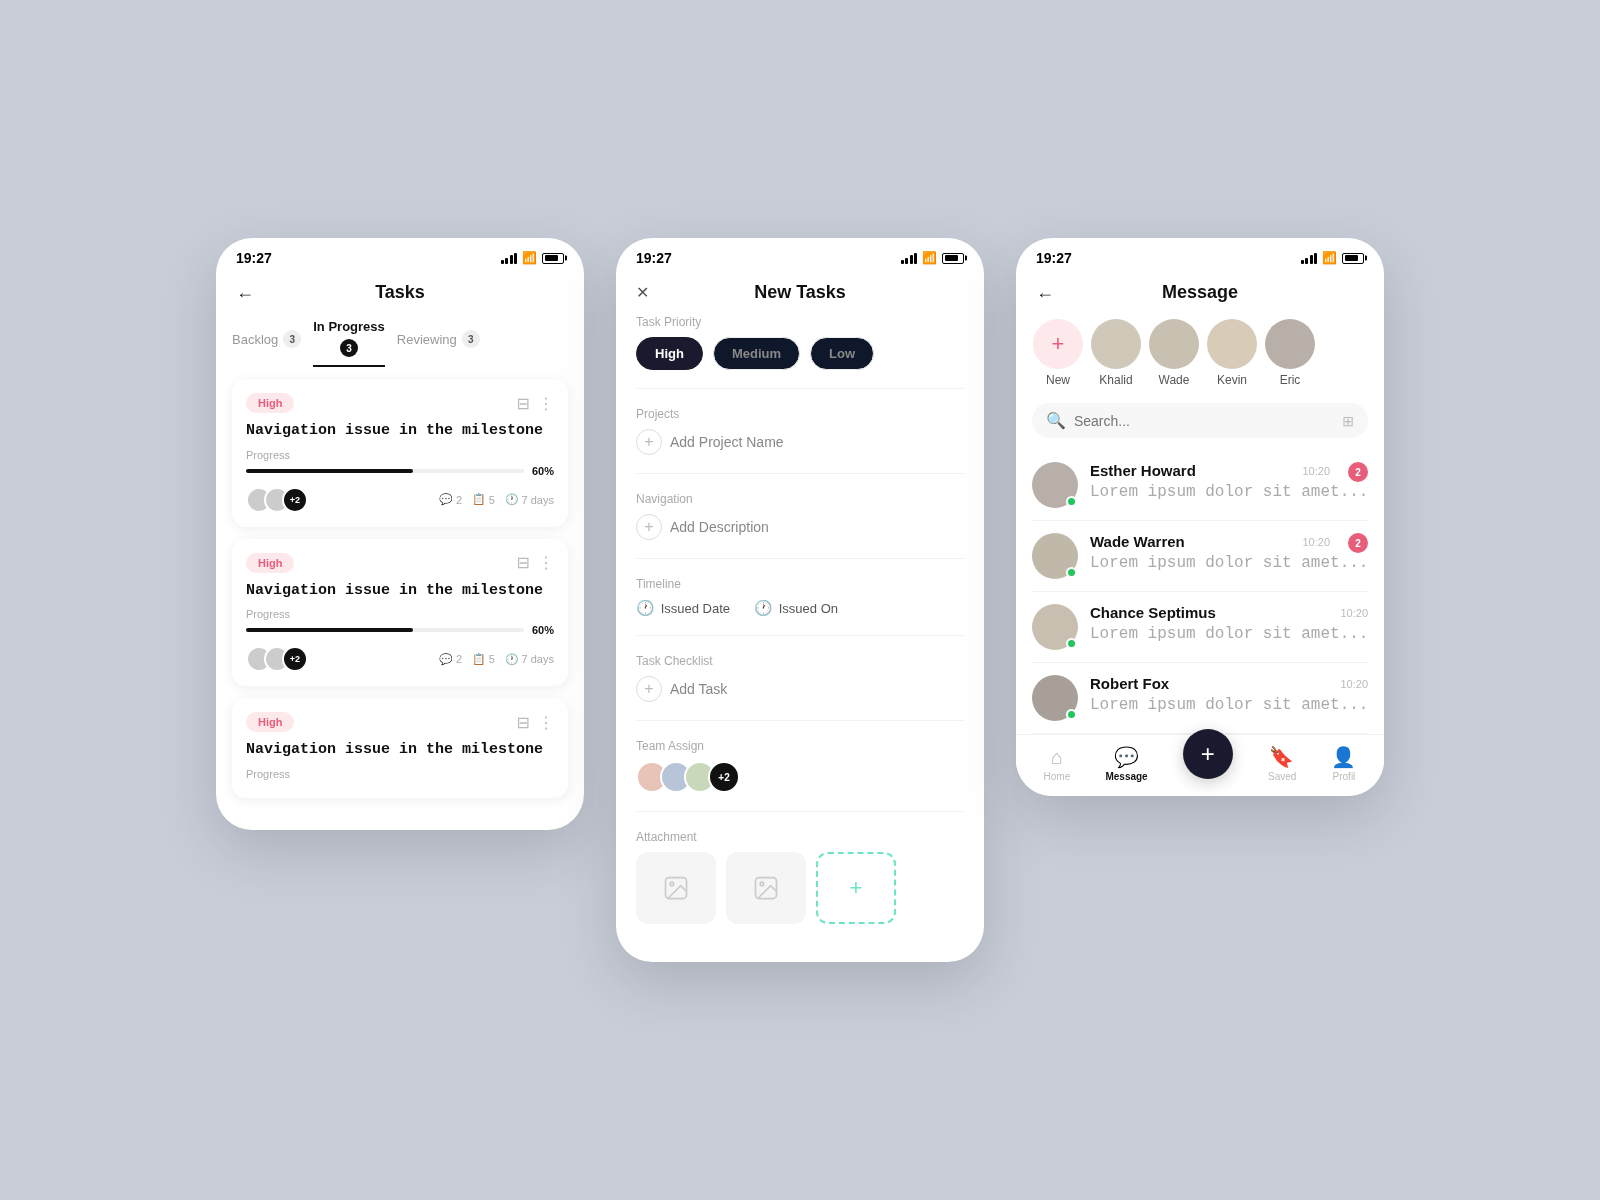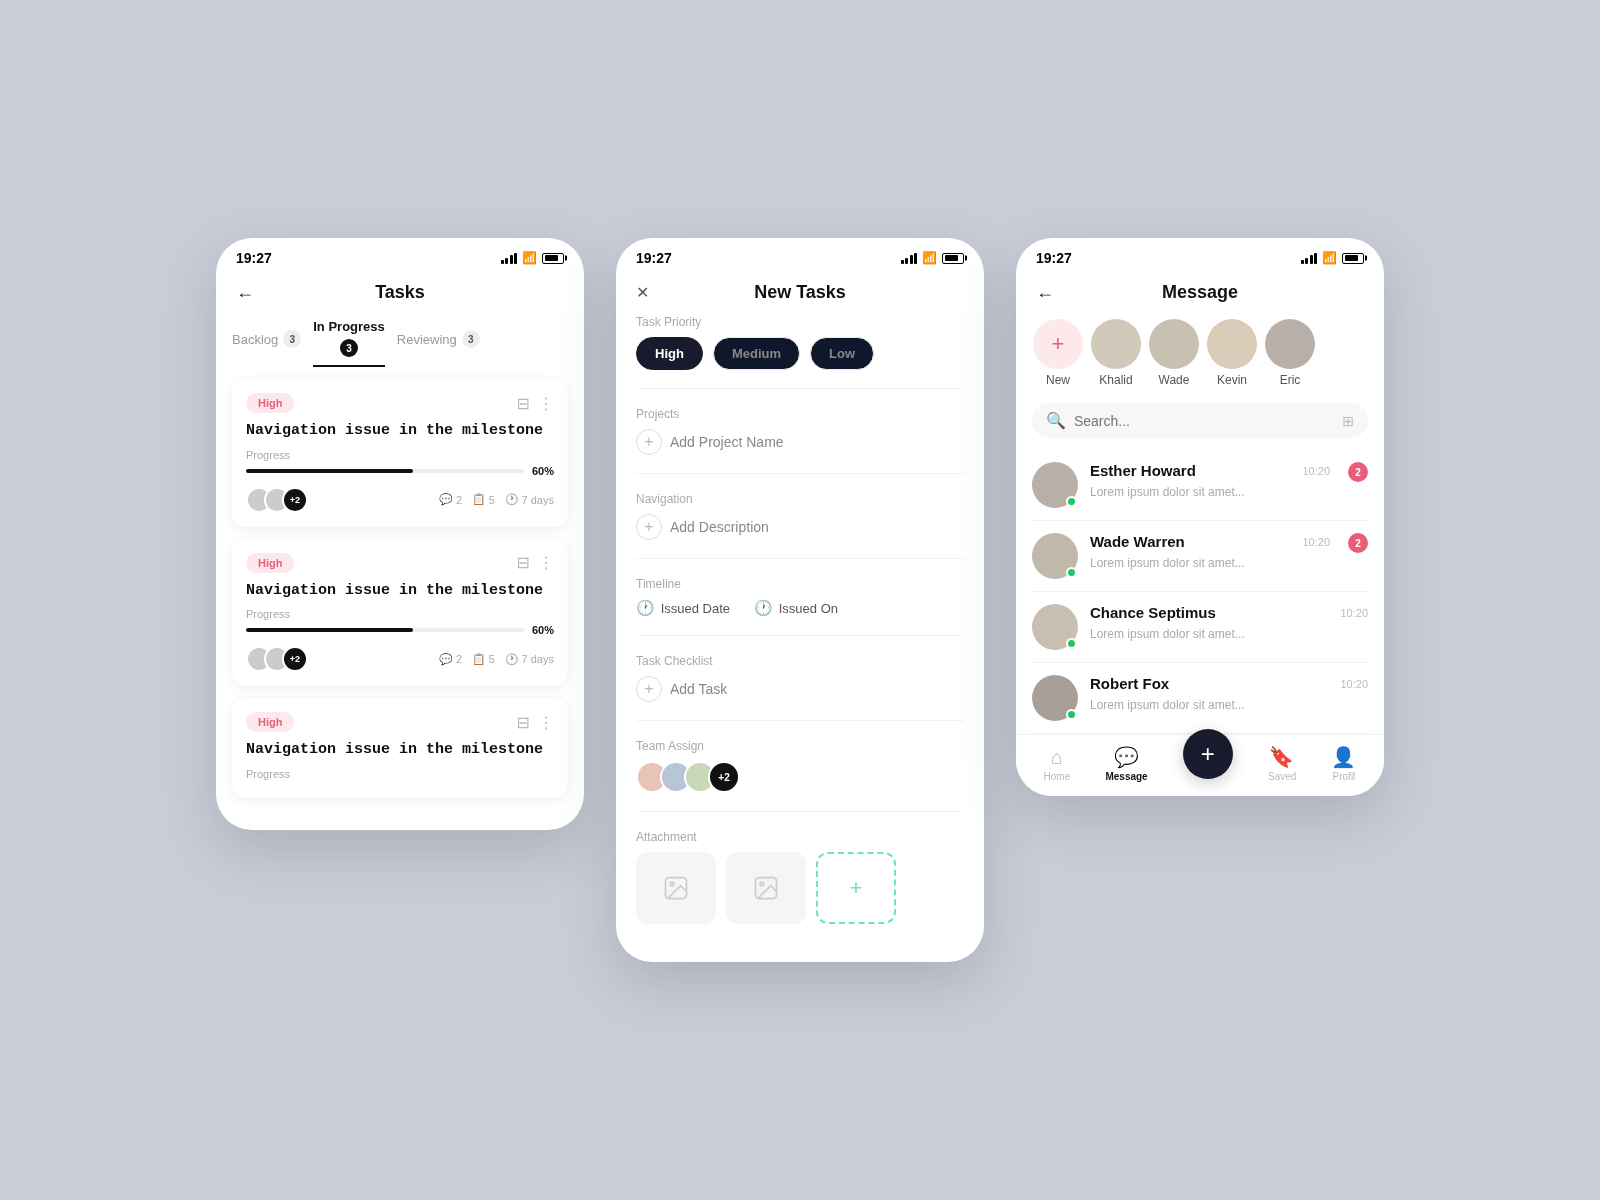--- a/index.html
+++ b/index.html
@@ -427,21 +427,21 @@
       bottom: 1px; right: 1px;
       width: 11px; height: 11px;
       background: #22c55e;
       border-radius: 50%;
       border: 2px solid #fff;
     }
     .msg-content { flex: 1; min-width: 0; }
     .msg-top { display: flex; justify-content: space-between; align-items: center; margin-bottom: 3px; }
     .msg-name { font-size: 15px; font-weight: 700; color: #111; }
     .msg-time { font-size: 11px; color: #bbb; }
-    .msg-preview { font-size: 12px; color: #aaa; white-space: nowrap; overflow: hidden; text-overflow: ellipsis; }
+    .msg-preview { font-size: 16px; color: #aaa; white-space: nowrap; overflow: hidden; text-overflow: ellipsis; font-family: Liberation Mono, monospace; }
     .msg-badge {
       background: #e85d7a;
       color: #fff;
       border-radius: 50%;
       width: 20px; height: 20px;
       font-size: 10px;
       display: flex;
       align-items: center;
       justify-content: center;
       font-weight: 700;

